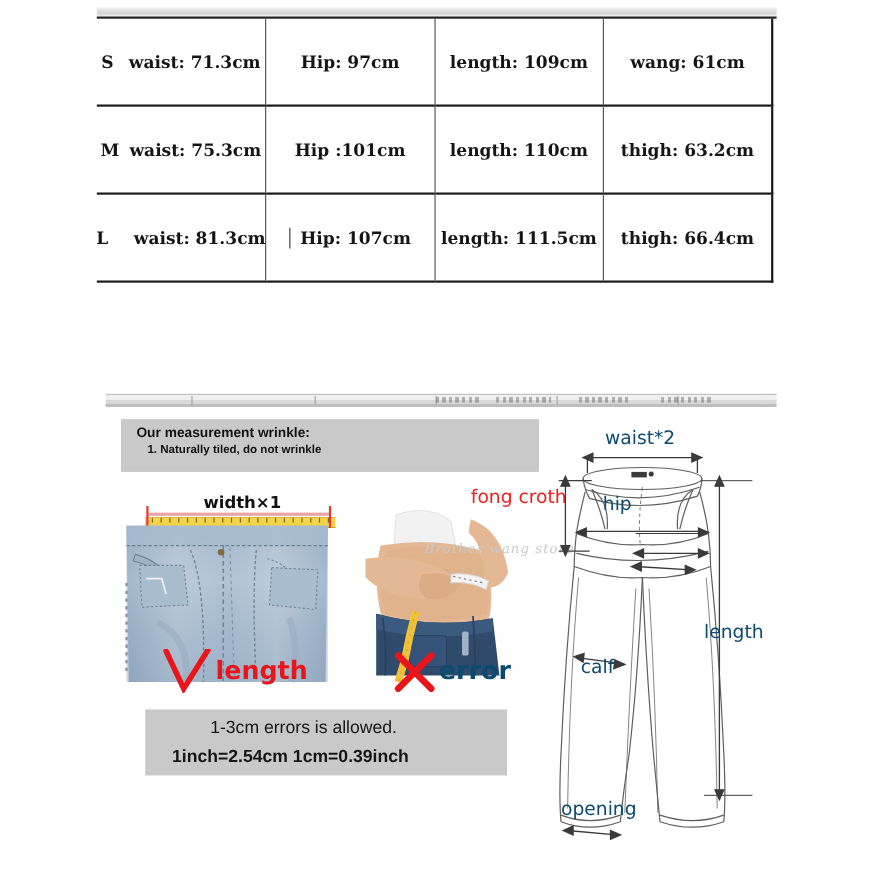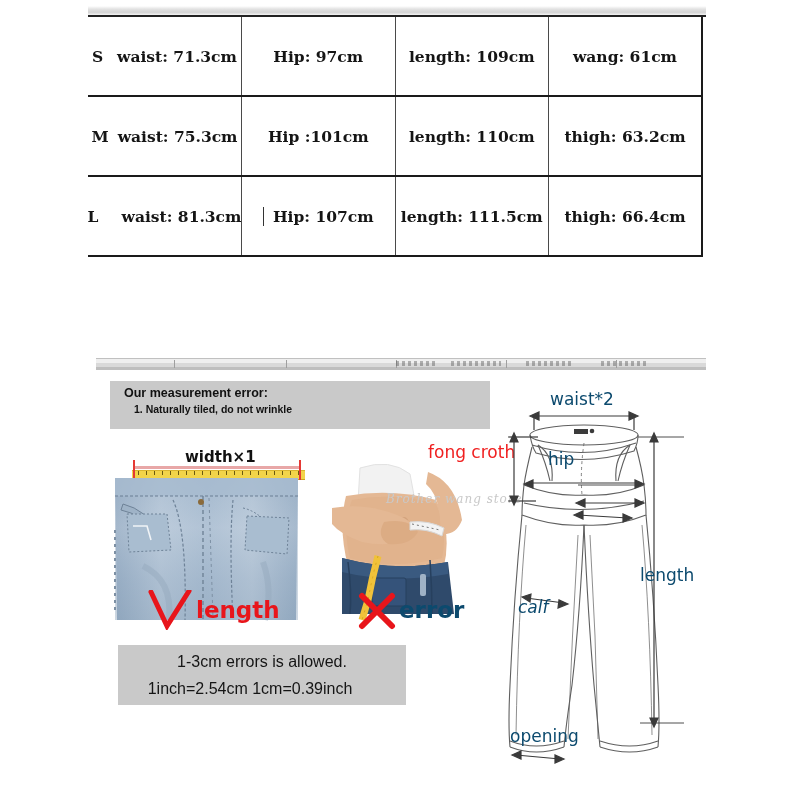--- a/index.html
+++ b/index.html
@@ -39,23 +39,23 @@
   .table-botstrip .blur{position:absolute;top:3px;height:5px;
      background:repeating-linear-gradient(90deg,#555 0 3px,transparent 3px 6px);opacity:.45;}
 
   
   .grey-box{position:absolute;background:#c9c9c9;}
   #method-box{left:110px;top:381px;width:380px;height:48px;}
   #method-box .m-title{position:absolute;left:14px;top:5px;font-size:12.5px;font-weight:700;color:#111;}
   #method-box .m-l1{position:absolute;left:24px;top:22px;font-size:10.5px;color:#111;font-weight:bold;}
   #method-box .m-l2{position:absolute;left:14px;top:34px;font-size:10.5px;color:#111;}
 
-  #error-box{left:118px;top:645px;width:288px;height:60px;}
+  #error-box{left:132px;top:645px;width:288px;height:60px;padding-left:41px;}
   #error-box .e-l1{position:absolute;left:0;top:8px;width:288px;text-align:center;font-size:16px;color:#151515;}
-  #error-box .e-l2{position:absolute;left:0;top:35px;width:264px;text-align:center;font-size:16px;color:#151515;}
+  #error-box .e-l2{position:absolute;left:0;top:35px;width:264px;text-align:center;font-size:16px;color:#151515;font-weight:bold;}
 
   
   .photo{position:absolute;overflow:hidden;}
   #photo-jeans{left:113px;top:470px;width:187px;height:155px;}
   .jeans-svg{display:block;}
 
   #photo-man{left:332px;top:462px;width:160px;height:160px;}
 
   .width-label{position:absolute;left:185px;top:448px;font-size:15px;font-weight:700;color:#111;
      font-family:"DejaVu Sans", sans-serif;}
@@ -78,21 +78,21 @@
 
   .lbl-fong{position:absolute;left:428px;top:442px;font-size:17px;font-weight:400;color:#f02020;
      font-family:"DejaVu Sans", sans-serif;}
 
   
   #pants-diagram{position:absolute;left:488px;top:385px;width:312px;height:400px;}
   .dlabel{position:absolute;color:#0c4a6e;font-family:"DejaVu Sans", sans-serif;font-size:17px;}
   #lbl-waist{left:62px;top:4px;}
   #lbl-hip{left:60px;top:64px;}
   #lbl-length{left:152px;top:180px;}
-  #lbl-calf{left:30px;top:212px;font-style:italic;}
+  #lbl-calf{left:40px;top:212px;}
   #lbl-opening{left:22px;top:341px;}
 </style>
 </head>
 <body>
 
 <div class="root">
 
   <div class="table-wrap">
     <div class="table-topbar"></div>
 
@@ -150,21 +150,21 @@
         <div class="tick" style="left:410px"></div>
       <div class="tick" style="left:520px"></div>
       <div class="blur" style="left:300px;width:42px"></div>
       <div class="blur" style="left:355px;width:50px"></div>
       <div class="blur" style="left:430px;width:46px"></div>
       <div class="blur" style="left:505px;width:46px"></div>
     </div>
   </div>
 
   <div class="grey-box" id="method-box">
-    <div class="m-title">Our measurement error:</div>
+    <div class="m-title">Our measurement wrinkle:</div>
     <div class="m-l1">1. Naturally tiled, do not wrinkle</div>
   </div>
 
   <div class="width-label">width×1</div>
   <div class="tape-line"></div>
   <div class="tape-ruler">
     <div class="t" style="left:6px"></div>
       <div class="t" style="left:14px"></div>
       <div class="t" style="left:22px"></div>
     <div class="t" style="left:30px"></div>

